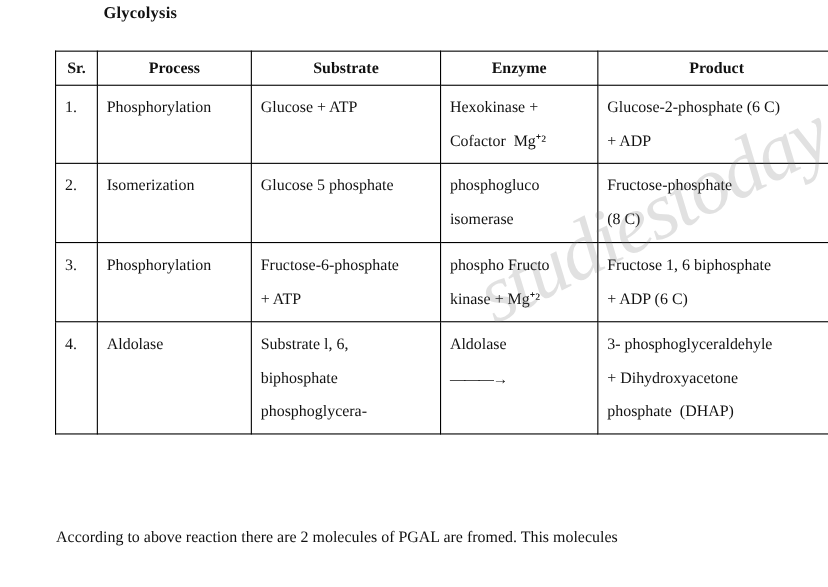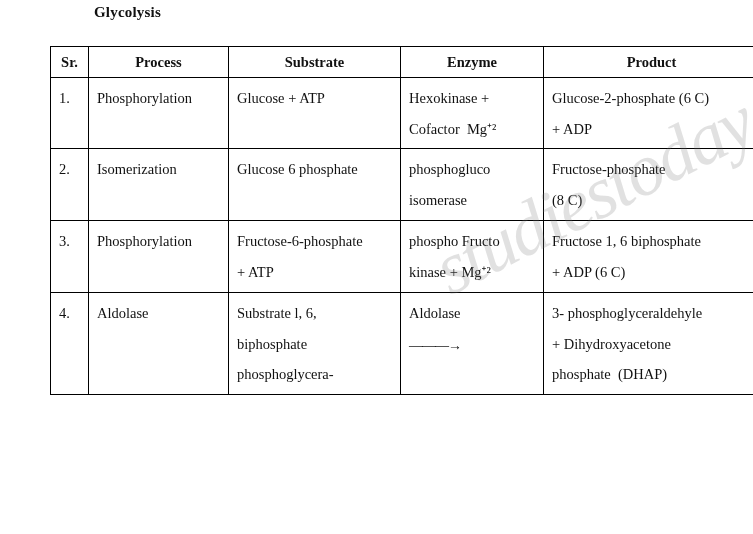--- a/index.html
+++ b/index.html
@@ -139,21 +139,21 @@
           <span class="cell-line">+ ADP</span>
         </td>
       </tr>
 
       <tr>
         <td class="sr-cell">2.</td>
         <td>
           <span class="cell-line">Isomerization</span>
         </td>
         <td>
-          <span class="cell-line">Glucose 6 phosphate</span>
+          <span class="cell-line">Glucose 5 phosphate</span>
         </td>
         <td>
           <span class="cell-line">phosphogluco</span>
           <span class="cell-line">isomerase</span>
         </td>
         <td>
           <span class="cell-line">Fructose-phosphate</span>
           <span class="cell-line">(8 C)</span>
         </td>
       </tr>
@@ -193,16 +193,17 @@
         </td>
         <td>
           <span class="cell-line">3- phosphoglyceraldehyle</span>
           <span class="cell-line">+ Dihydroxyacetone</span>
           <span class="cell-line">phosphate  (DHAP)</span>
         </td>
       </tr>
     </tbody>
   </table>
 
+  <div class="note note-1">According to above reaction there are 2 molecules of PGAL are fromed. This molecules</div>
 
   <div class="watermark">studiestoday.com</div>
 
 </div>
 
 </body></html>

